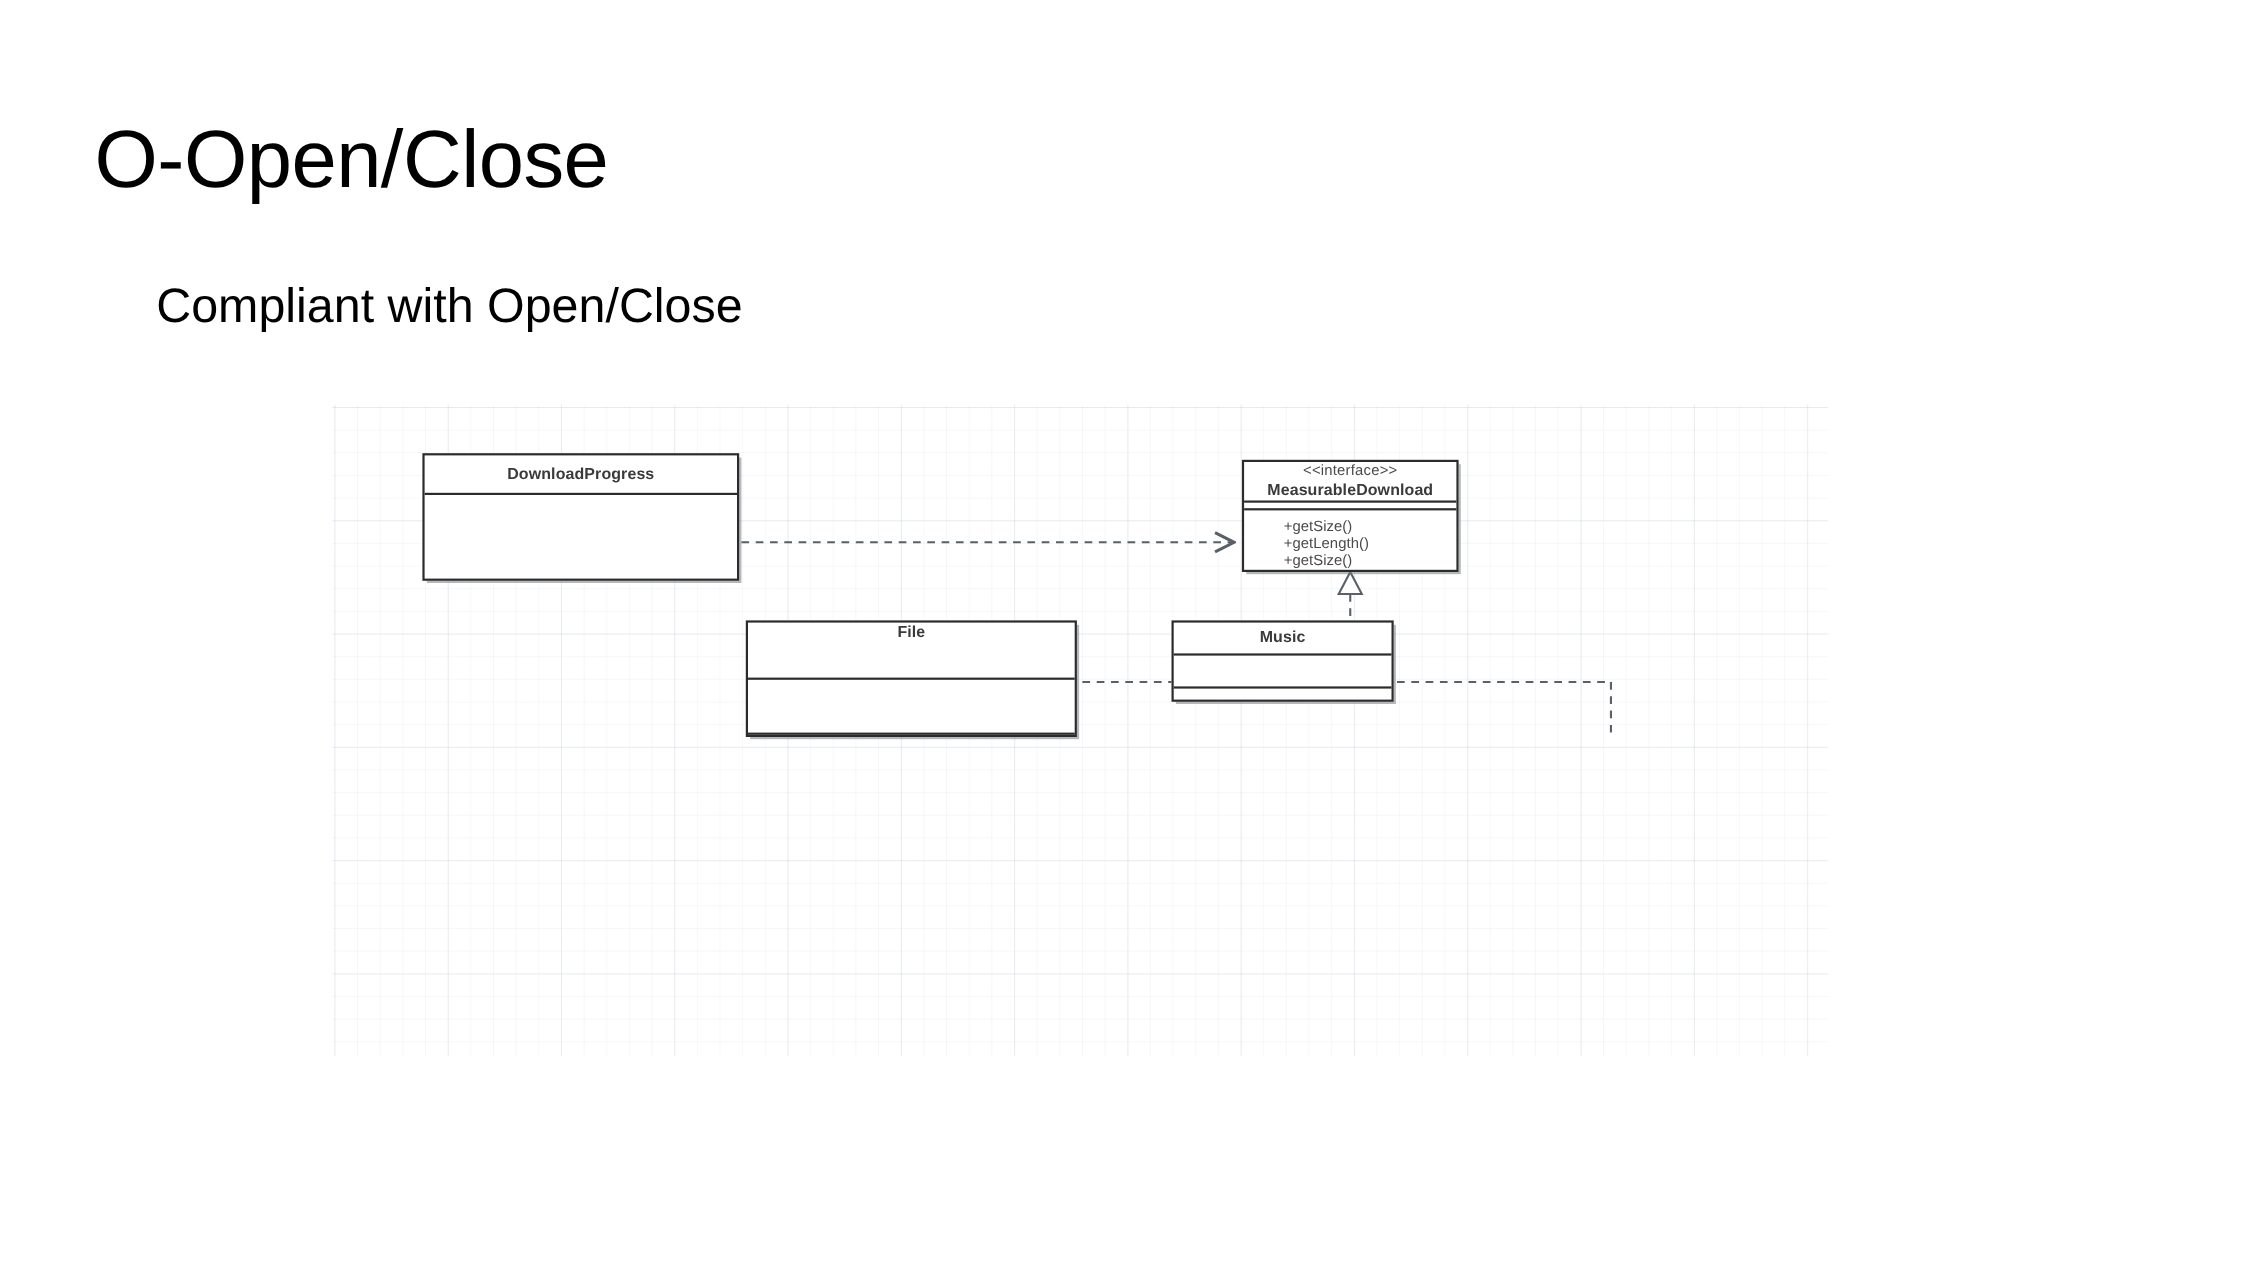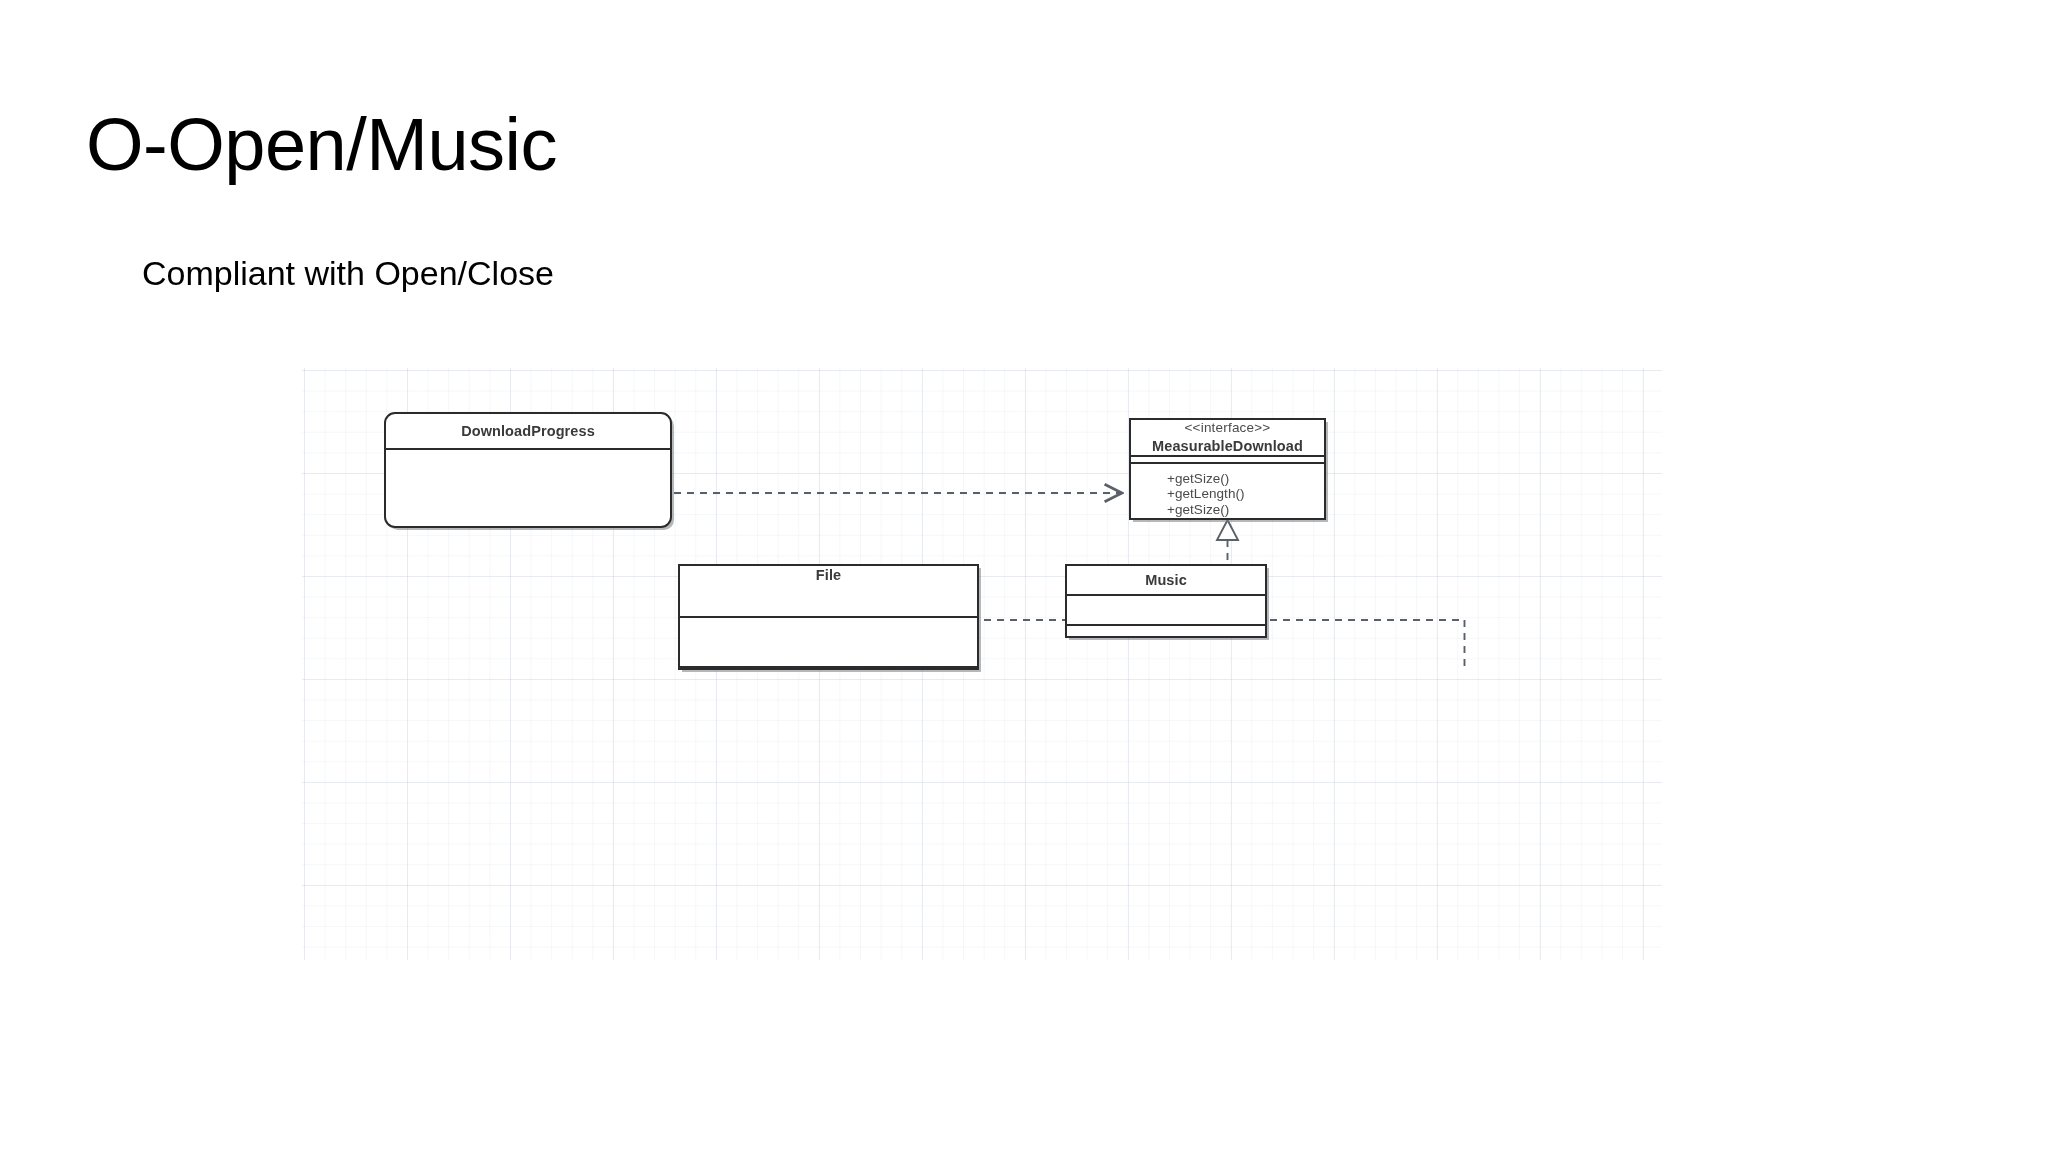--- a/index.html
+++ b/index.html
@@ -26,21 +26,21 @@
     line-height: 1.0;
     font-weight: 400;
     letter-spacing: -0.5px;
     color: #000000;
     white-space: nowrap;
   }
   #slide-subtitle {
     position: absolute;
     left: 142px;
     top: 255px;
-    font-size: 34px;
+    font-size: 44px;
     line-height: 1.1;
     font-weight: 400;
     color: #000000;
     white-space: nowrap;
   }
 
   
   #uml-diagram {
     position: absolute;
     left: 302px;
@@ -115,21 +115,21 @@
   }
   .uml-member-line {
     display: block;
     white-space: nowrap;
   }
   .uml-empty {
     
   }
 
   
-  #class-downloadprogress { left: 82px;  top: 44px;  width: 288px; height: 116px; border-radius: 11px; }
+  #class-downloadprogress { left: 82px;  top: 44px;  width: 288px; height: 116px; }
   #class-measurabledownload { left: 827px; top: 50px; width: 197px; height: 102px; }
   #class-file { left: 376px; top: 196px; width: 301px; height: 106px; gap: 32px; }
   #class-music { left: 763px; top: 196px; width: 202px; height: 74px; }
 
   
   #class-downloadprogress .c-name { height: 34px; }
   #class-downloadprogress .c-attrs { height: 33px; }
   #class-downloadprogress .c-ops { flex: 1 1 auto; }
 
   
@@ -143,21 +143,21 @@
   #class-file .c-ops { flex: 1 1 auto; }
 
   
   #class-music .c-name { height: 28px; }
   #class-music .c-attrs { height: 30px; }
   #class-music .c-ops { flex: 1 1 auto; }
 </style>
 </head>
 <body>
 
-<div id="slide-title">O-Open/Music</div>
+<div id="slide-title">O-Open/Close</div>
 
 <div id="slide-subtitle">Compliant with Open/Close</div>
 
 <div id="uml-diagram">
 
   <svg id="uml-svg" viewBox="0 0 1360 592" xmlns="http://www.w3.org/2000/svg">
     <defs>
       <marker id="open-arrow" viewBox="0 0 12 12" refX="11" refY="6" markerWidth="11" markerHeight="11" orient="auto-start-reverse">
         <path d="M 1 1 L 11 6 L 1 11" fill="none" stroke="#5a6069" stroke-width="1.6"></path>
       </marker>

